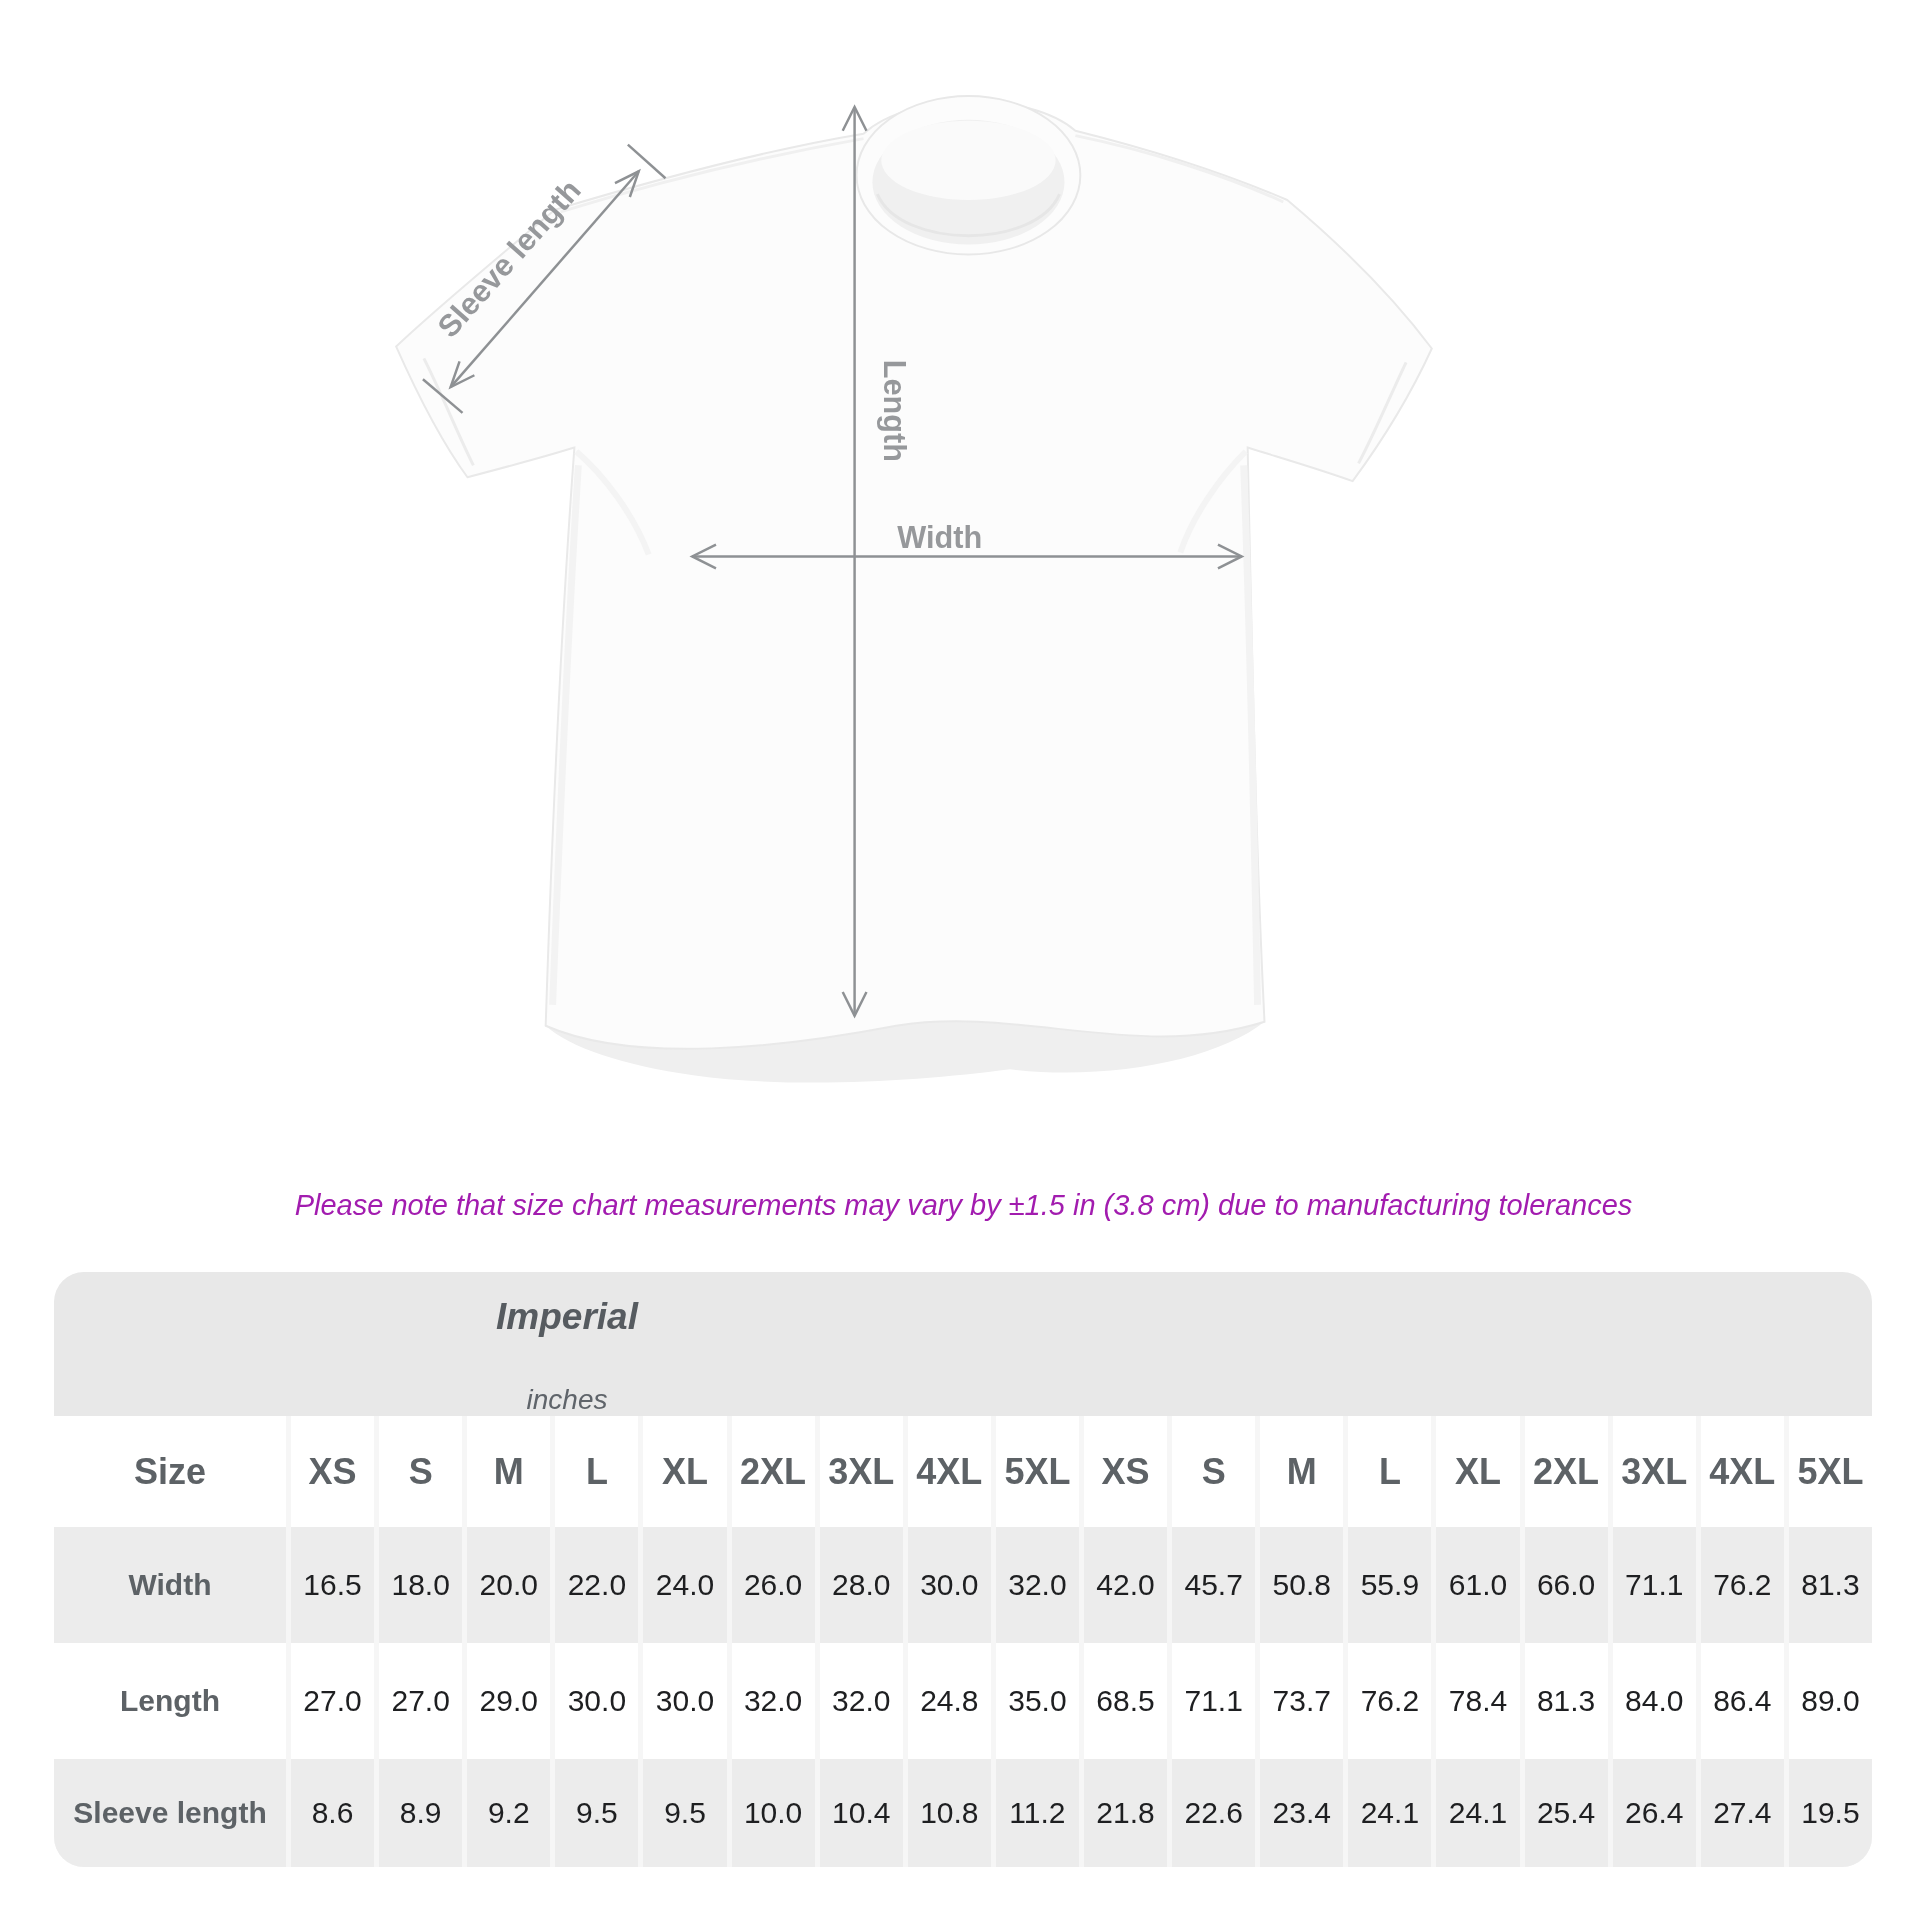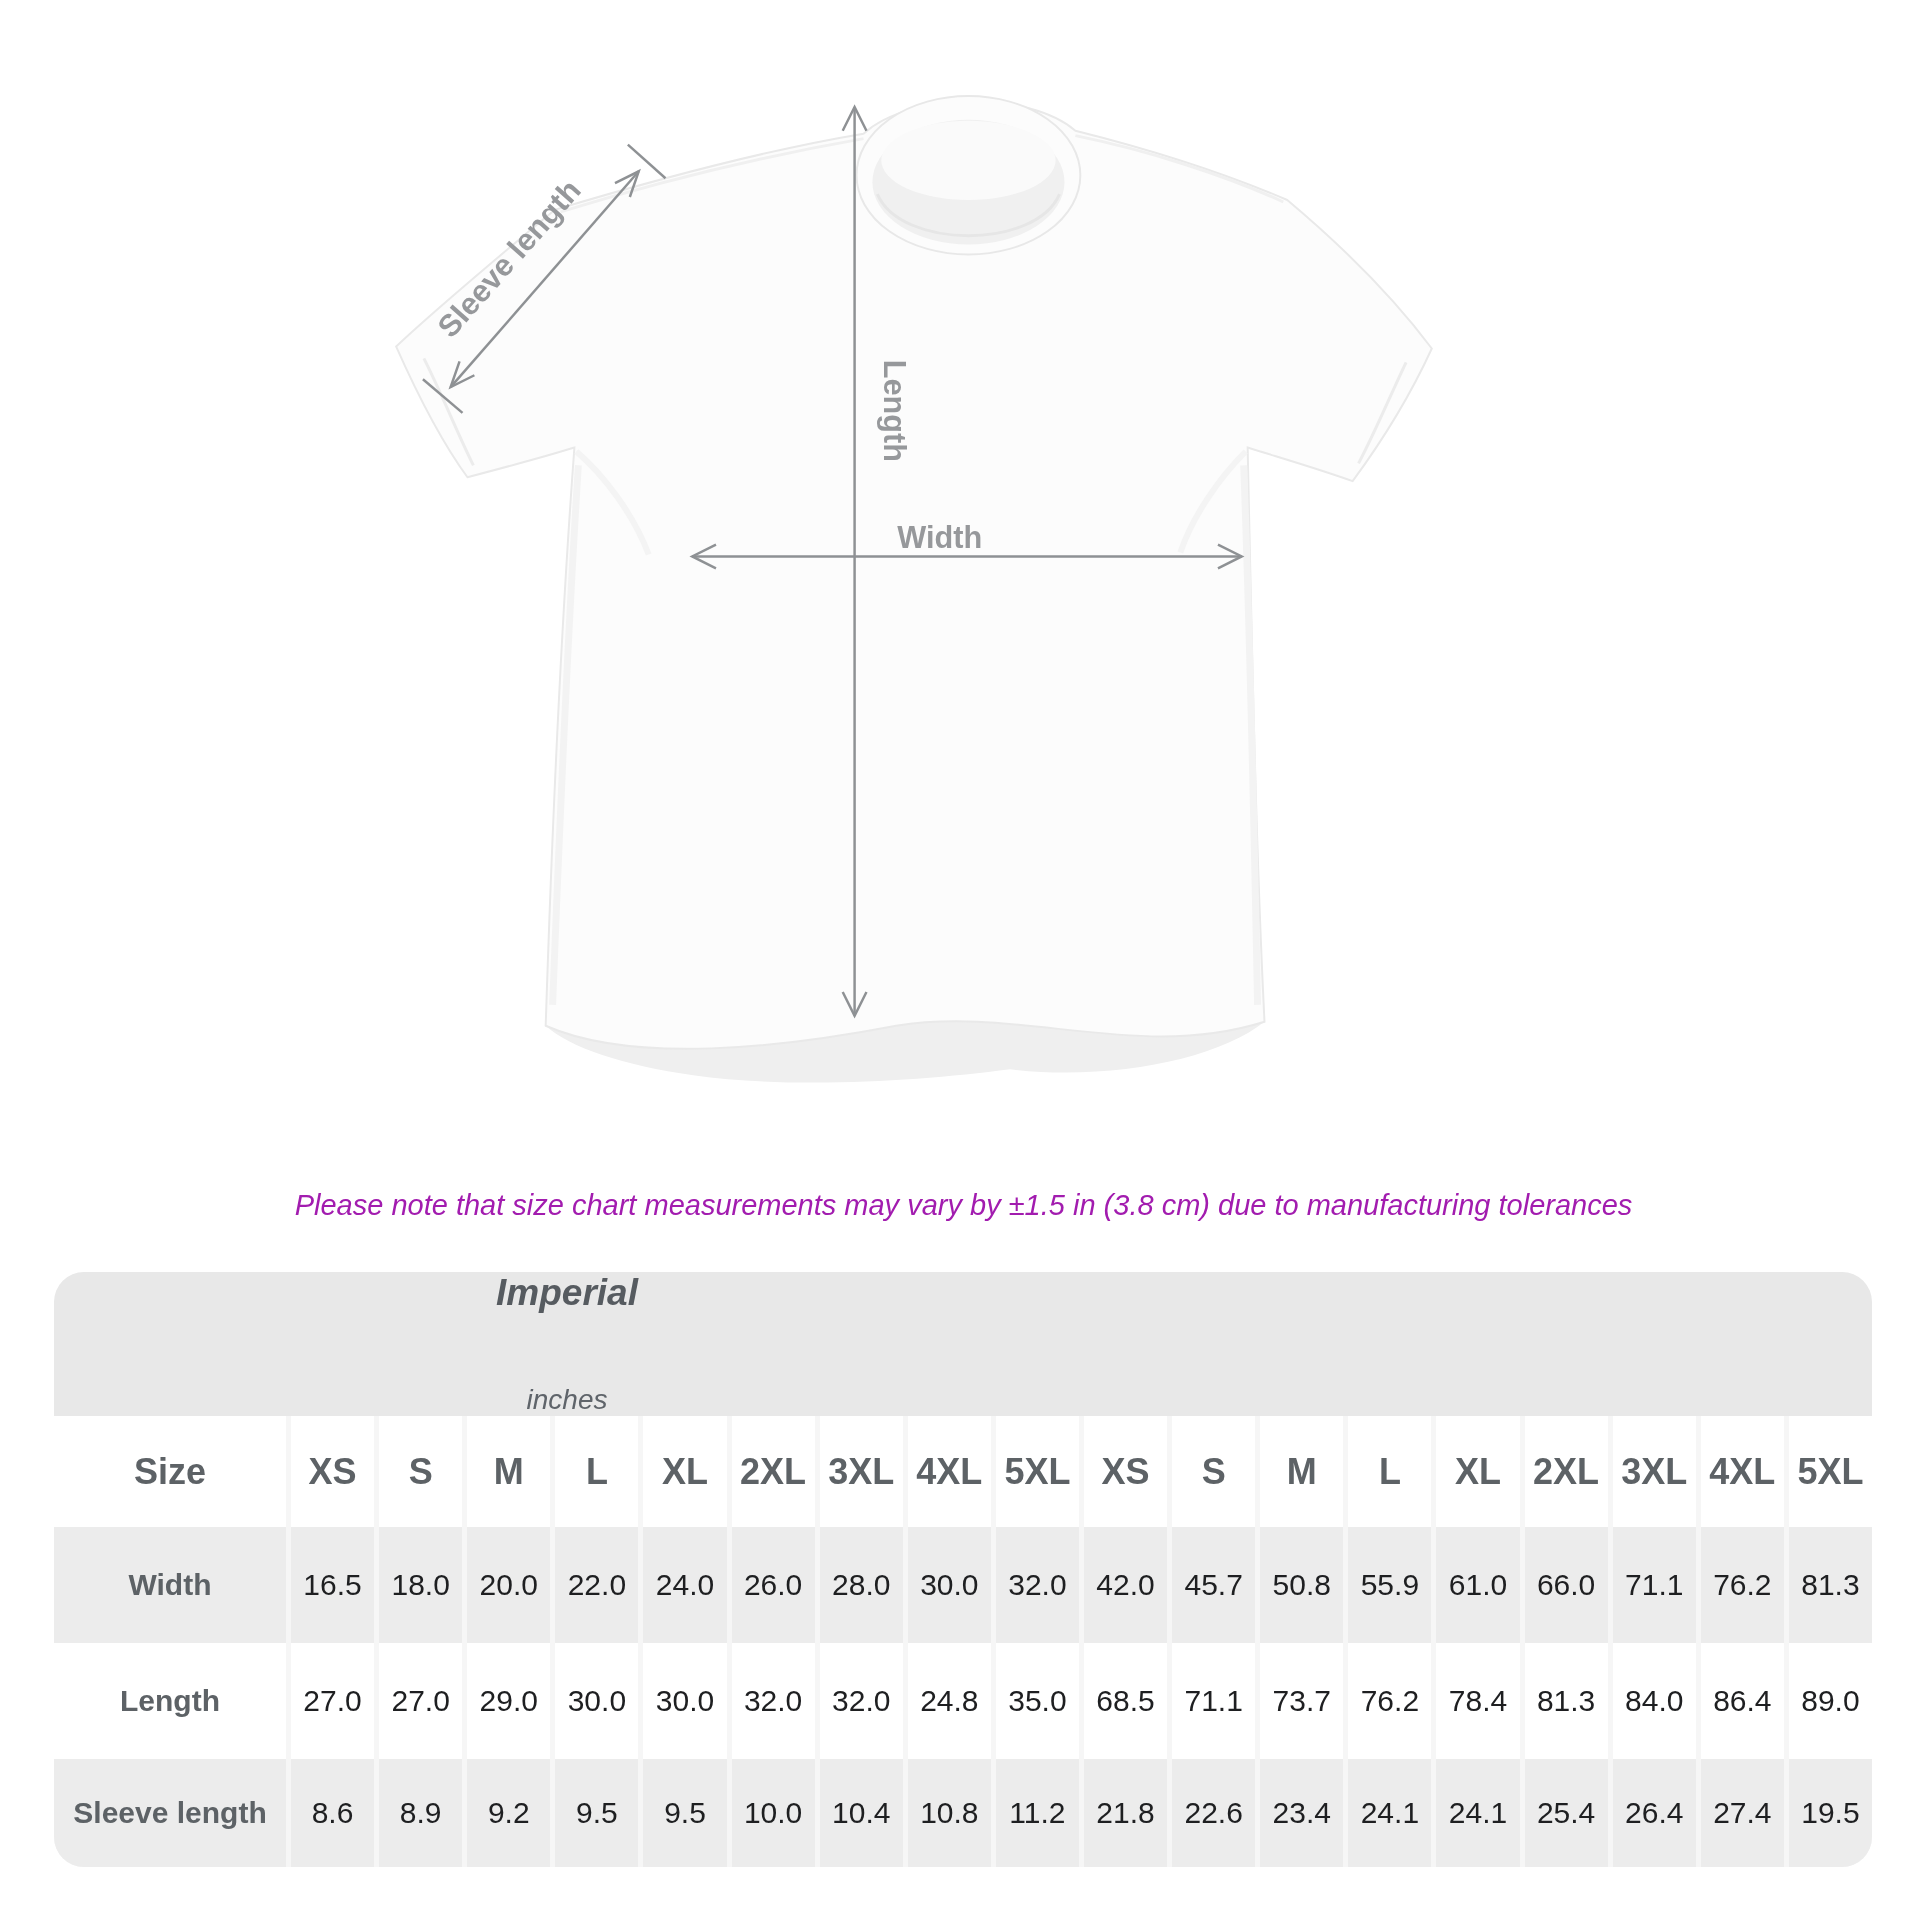--- a/index.html
+++ b/index.html
@@ -12,25 +12,25 @@
 
   
   .title{position:absolute;left:0;top:1115px;width:100%;text-align:center;
          font-size:49px;font-weight:bold;color:#27282a;}
   .subtitle{position:absolute;left:0;top:1189px;width:100%;text-align:center;
             font-size:29px;font-style:italic;color:#a21caf;}
 
   
   .size-table{position:absolute;left:54px;top:1272px;width:1818px;}
   .band{display:flex;height:144px;background:#e8e8e8;border-radius:30px 30px 0 0;}
-  .band-half{display:flex;flex-direction:column;align-items:center;justify-content:space-between;gap:23px;}
+  .band-half{display:flex;flex-direction:column;align-items:center;justify-content:flex-end;gap:0;}
   .band-left{width:1026px;}
   .band-right{flex:1;}
   .band-title{font-size:37px;font-weight:bold;font-style:italic;color:#565b60;}
-  .band-unit{font-size:28px;font-style:italic;color:#5f646a;}
+  .band-unit{font-size:28px;font-style:italic;color:#5f646a;margin-top:46px;}
 
   .tbody{background:#f6f6f6;border-radius:0 0 30px 30px;overflow:hidden;}
   .trow{display:grid;grid-template-columns:232px repeat(18,1fr);column-gap:5px;}
   .trow > div{display:flex;align-items:center;justify-content:center;background:#ffffff;}
   .trow.shaded > div{background:#ececec;}
   .row-size{height:111px;}
   .row-data{height:116px;}
   .row-last{height:108px;}
   .hcell{font-size:36px;font-weight:bold;color:#5d6266;}
   .lcell{font-size:30px;font-weight:bold;color:#5d6266;}

